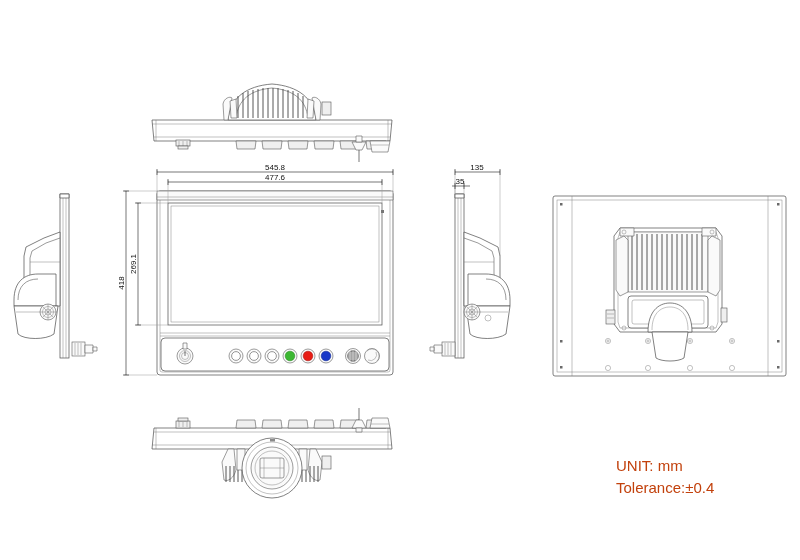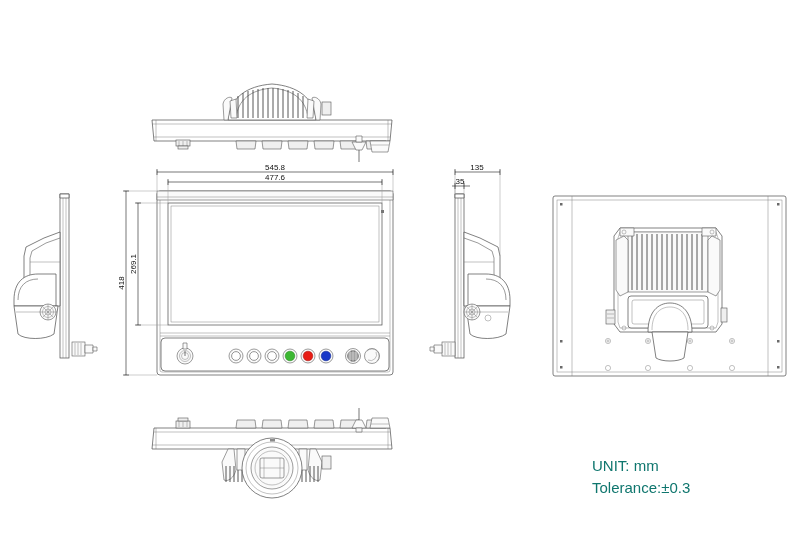--- a/index.html
+++ b/index.html
@@ -16,25 +16,25 @@
     color: #000000;
   }
   #sheet {
     position: absolute;
     left: 0; top: 0;
     width: 800px;
     height: 464px;
   }
   .note-block {
     position: absolute;
-    left: 592px;
+    left: 616px;
     top: 455px;
     font-size: 15px;
     line-height: 22px;
-    color: #0f766e;
+    color: #c2410c;
     white-space: nowrap;
   }
   .note-line { display: block; }
   svg { display: block; }
   .ln    { fill: none; stroke: #3c3c3c; stroke-width: 0.7; }
   .ln2   { fill: none; stroke: #585858; stroke-width: 0.6; }
   .lnf   { fill: #ffffff; stroke: #4a4a4a; stroke-width: 0.7; }
   .lnf2  { fill: #fafafa; stroke: #5a5a5a; stroke-width: 0.6; }
   .lnfd  { fill: #efefef; stroke: #555555; stroke-width: 0.6; }
   .dim   { fill: none; stroke: #1c1c1c; stroke-width: 0.6; }
@@ -420,14 +420,14 @@
     <path class="thin" d="M260,468 L284,468"></path>
     <path class="thin" d="M264,458 L264,478 M280,458 L280,478"></path>
     <rect x="270" y="439" width="5" height="2.5" fill="#8a8a8a"></rect>
   </g>
 
 </svg>
 </div>
 
 <div class="note-block">
   <span class="note-line">UNIT: mm</span>
-  <span class="note-line">Tolerance:±0.3</span>
+  <span class="note-line">Tolerance:±0.4</span>
 </div>
 
 </body></html>

